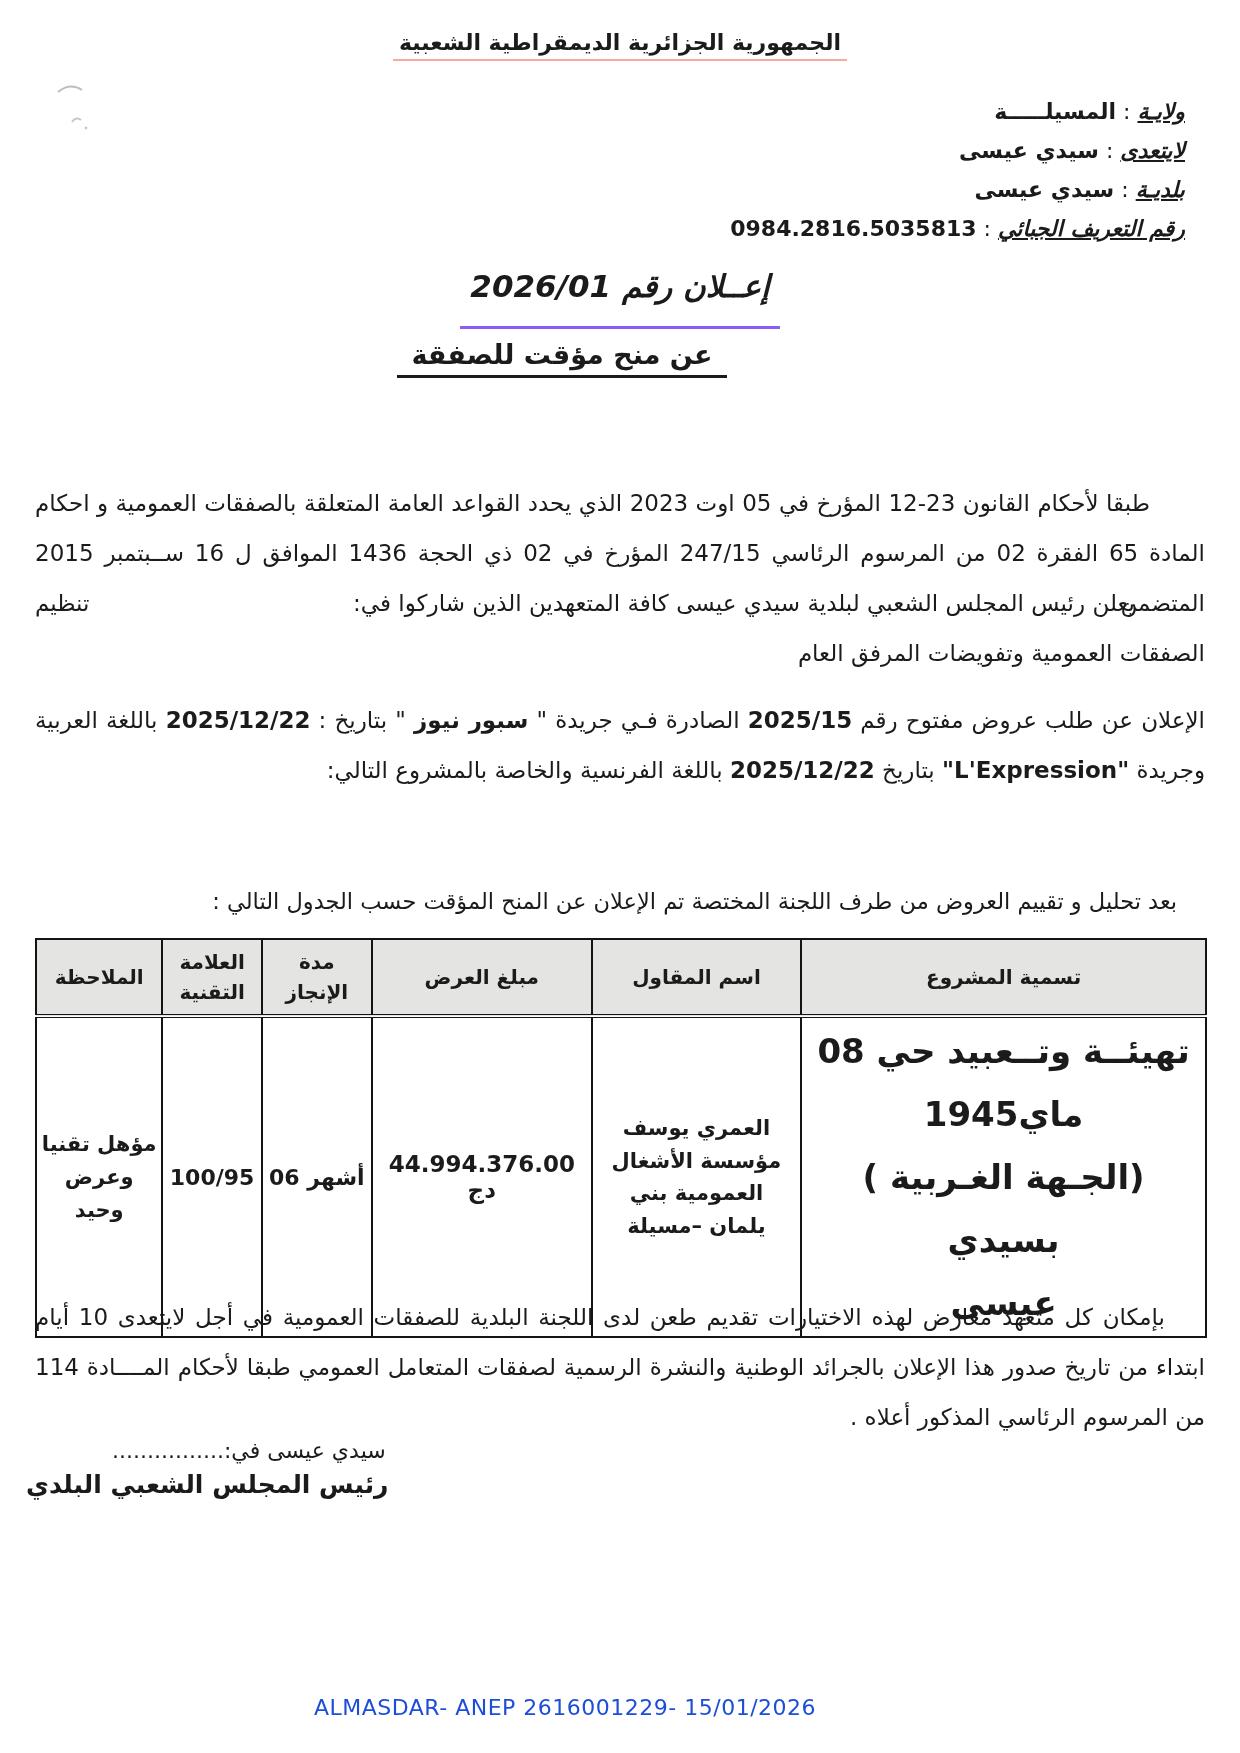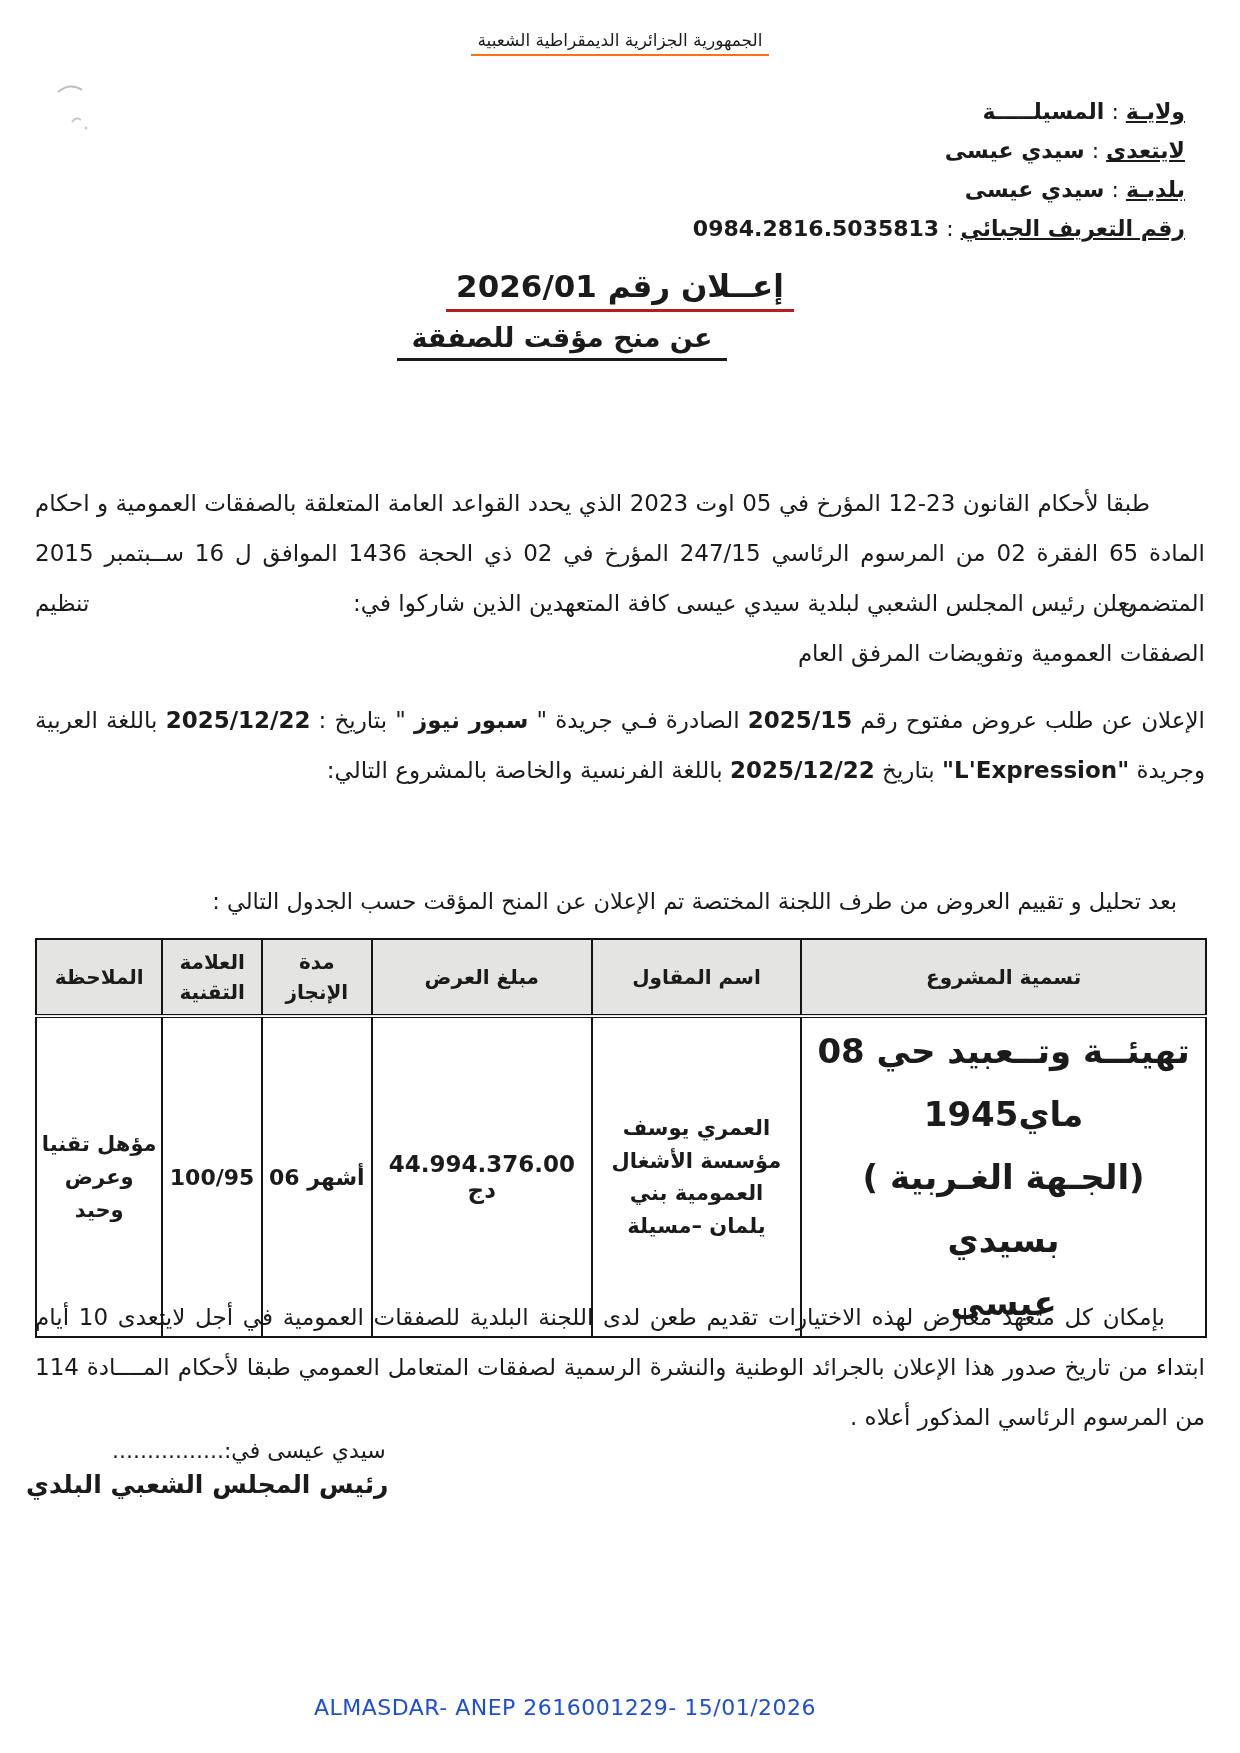--- a/index.html
+++ b/index.html
@@ -9,37 +9,37 @@
     font-family:"DejaVu Sans",sans-serif;
     color:#1b1b1b;
     position:relative;
     overflow:hidden;
   }
   .page{position:absolute;inset:0;}
 
   
   .republic{position:absolute;top:30px;left:0;width:100%;text-align:center;}
   .republic span{
-    display:inline-block;font-size:17px;font-weight:normal;
-    padding:0 6px 4px 6px;border-bottom:2px solid #f97316;
+    display:inline-block;font-size:22px;font-weight:bold;
+    padding:0 6px 4px 6px;border-bottom:2px solid #fca5a5;
   }
 
   .region-block{
     position:absolute;top:92px;right:55px;text-align:right;
     direction:rtl;font-size:22px;line-height:39px;
   }
-  .region-line .lbl{font-weight:bold;text-decoration:underline;}
+  .region-line .lbl{font-weight:bold;text-decoration:underline;font-style:italic;}
   .region-line .val{font-weight:bold;}
   .region-line .taxnum{font-weight:bold;direction:ltr;unicode-bidi:embed;}
 
   
   .title-block{position:absolute;top:268px;left:0;width:100%;text-align:center;direction:rtl;}
   .title-line1 span{
     display:inline-block;font-size:31px;font-weight:bold;
-    padding:0 10px 5px 10px;border-bottom:3px solid #b91c1c;
+    padding:0 10px 22px 10px;border-bottom:3px solid #8b5cf6;font-style:italic;
   }
   .title-line2{margin-top:10px;}
   .title-line2 span{
     display:inline-block;font-size:27px;font-weight:bold;
     padding:0 14px 5px 14px;border-bottom:3px solid #1b1b1b;
     transform:translateX(-58px);
   }
 
   
   .intro{position:absolute;top:478px;left:35px;right:35px;direction:rtl;font-size:23px;}

